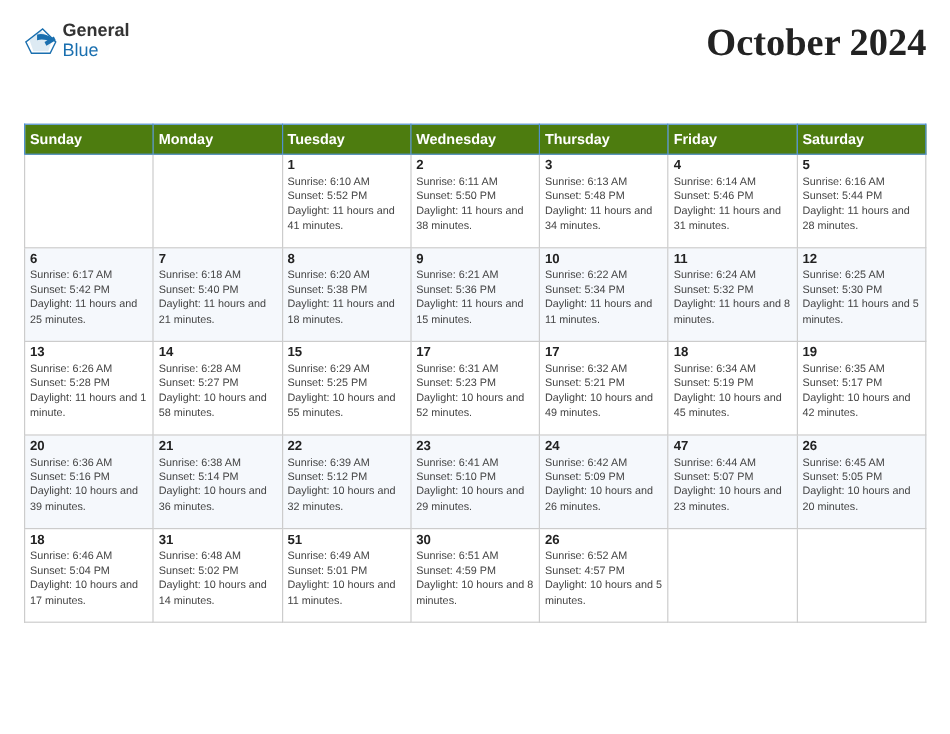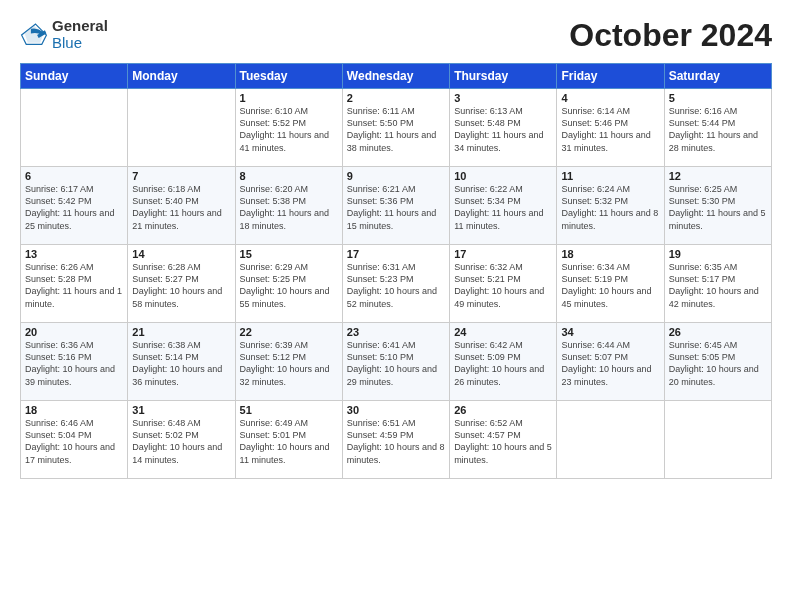--- a/index.html
+++ b/index.html
@@ -9,20 +9,21 @@
       width: 792px;
       height: 612px;
       overflow: hidden;
     }
     .page {
       width: 792px;
       height: 444px;
       padding: 18px 20px 10px 20px;
       display: flex;
       flex-direction: column;
+      gap: 40px;
     }
     .header {
       display: flex;
       justify-content: space-between;
       align-items: flex-start;
       margin-bottom: 10px;
     }
     .logo {
       display: flex;
       align-items: center;
@@ -48,20 +49,21 @@
       height: 28px;
     }
     .title-block {
       text-align: right;
     }
     .month-title {
       font-size: 32px;
       font-weight: bold;
       color: #222;
       line-height: 1.1;
+      font-family: Liberation Serif, serif;
     }
     .subtitle {
       font-size: 14px;
       color: #444;
     }
     .calendar {
       flex: 1;
       border: 1px solid #ccc;
       border-collapse: collapse;
       width: 100%;
@@ -99,21 +101,21 @@
     .empty-cell {
       background: #f9f9f9;
     }
     tr:nth-child(even) td {
       background: #f5f8fc;
     }
     tr:nth-child(odd) td {
       background: #fff;
     }
     .calendar thead tr th {
-      background: #1d4ed8;
+      background: #4d7c0f;
       margin-top: 37px;
     }
   </style>
 </head>
 <body>
 
 <div class="page">
   <div class="header">
     <div class="logo">
       <svg class="logo-icon" viewBox="0 0 36 36" xmlns="http://www.w3.org/2000/svg">
@@ -244,21 +246,21 @@
           </td>
           <td>
             <span class="day-number">23</span>
             <div class="cell-text">Sunrise: 6:41 AM<br>Sunset: 5:10 PM<br>Daylight: 10 hours and 29 minutes.</div>
           </td>
           <td>
             <span class="day-number">24</span>
             <div class="cell-text">Sunrise: 6:42 AM<br>Sunset: 5:09 PM<br>Daylight: 10 hours and 26 minutes.</div>
           </td>
           <td>
-            <span class="day-number">34</span>
+            <span class="day-number">47</span>
             <div class="cell-text">Sunrise: 6:44 AM<br>Sunset: 5:07 PM<br>Daylight: 10 hours and 23 minutes.</div>
           </td>
           <td>
             <span class="day-number">26</span>
             <div class="cell-text">Sunrise: 6:45 AM<br>Sunset: 5:05 PM<br>Daylight: 10 hours and 20 minutes.</div>
           </td>
         </tr>
         <tr>
           <td>
             <span class="day-number">18</span>

